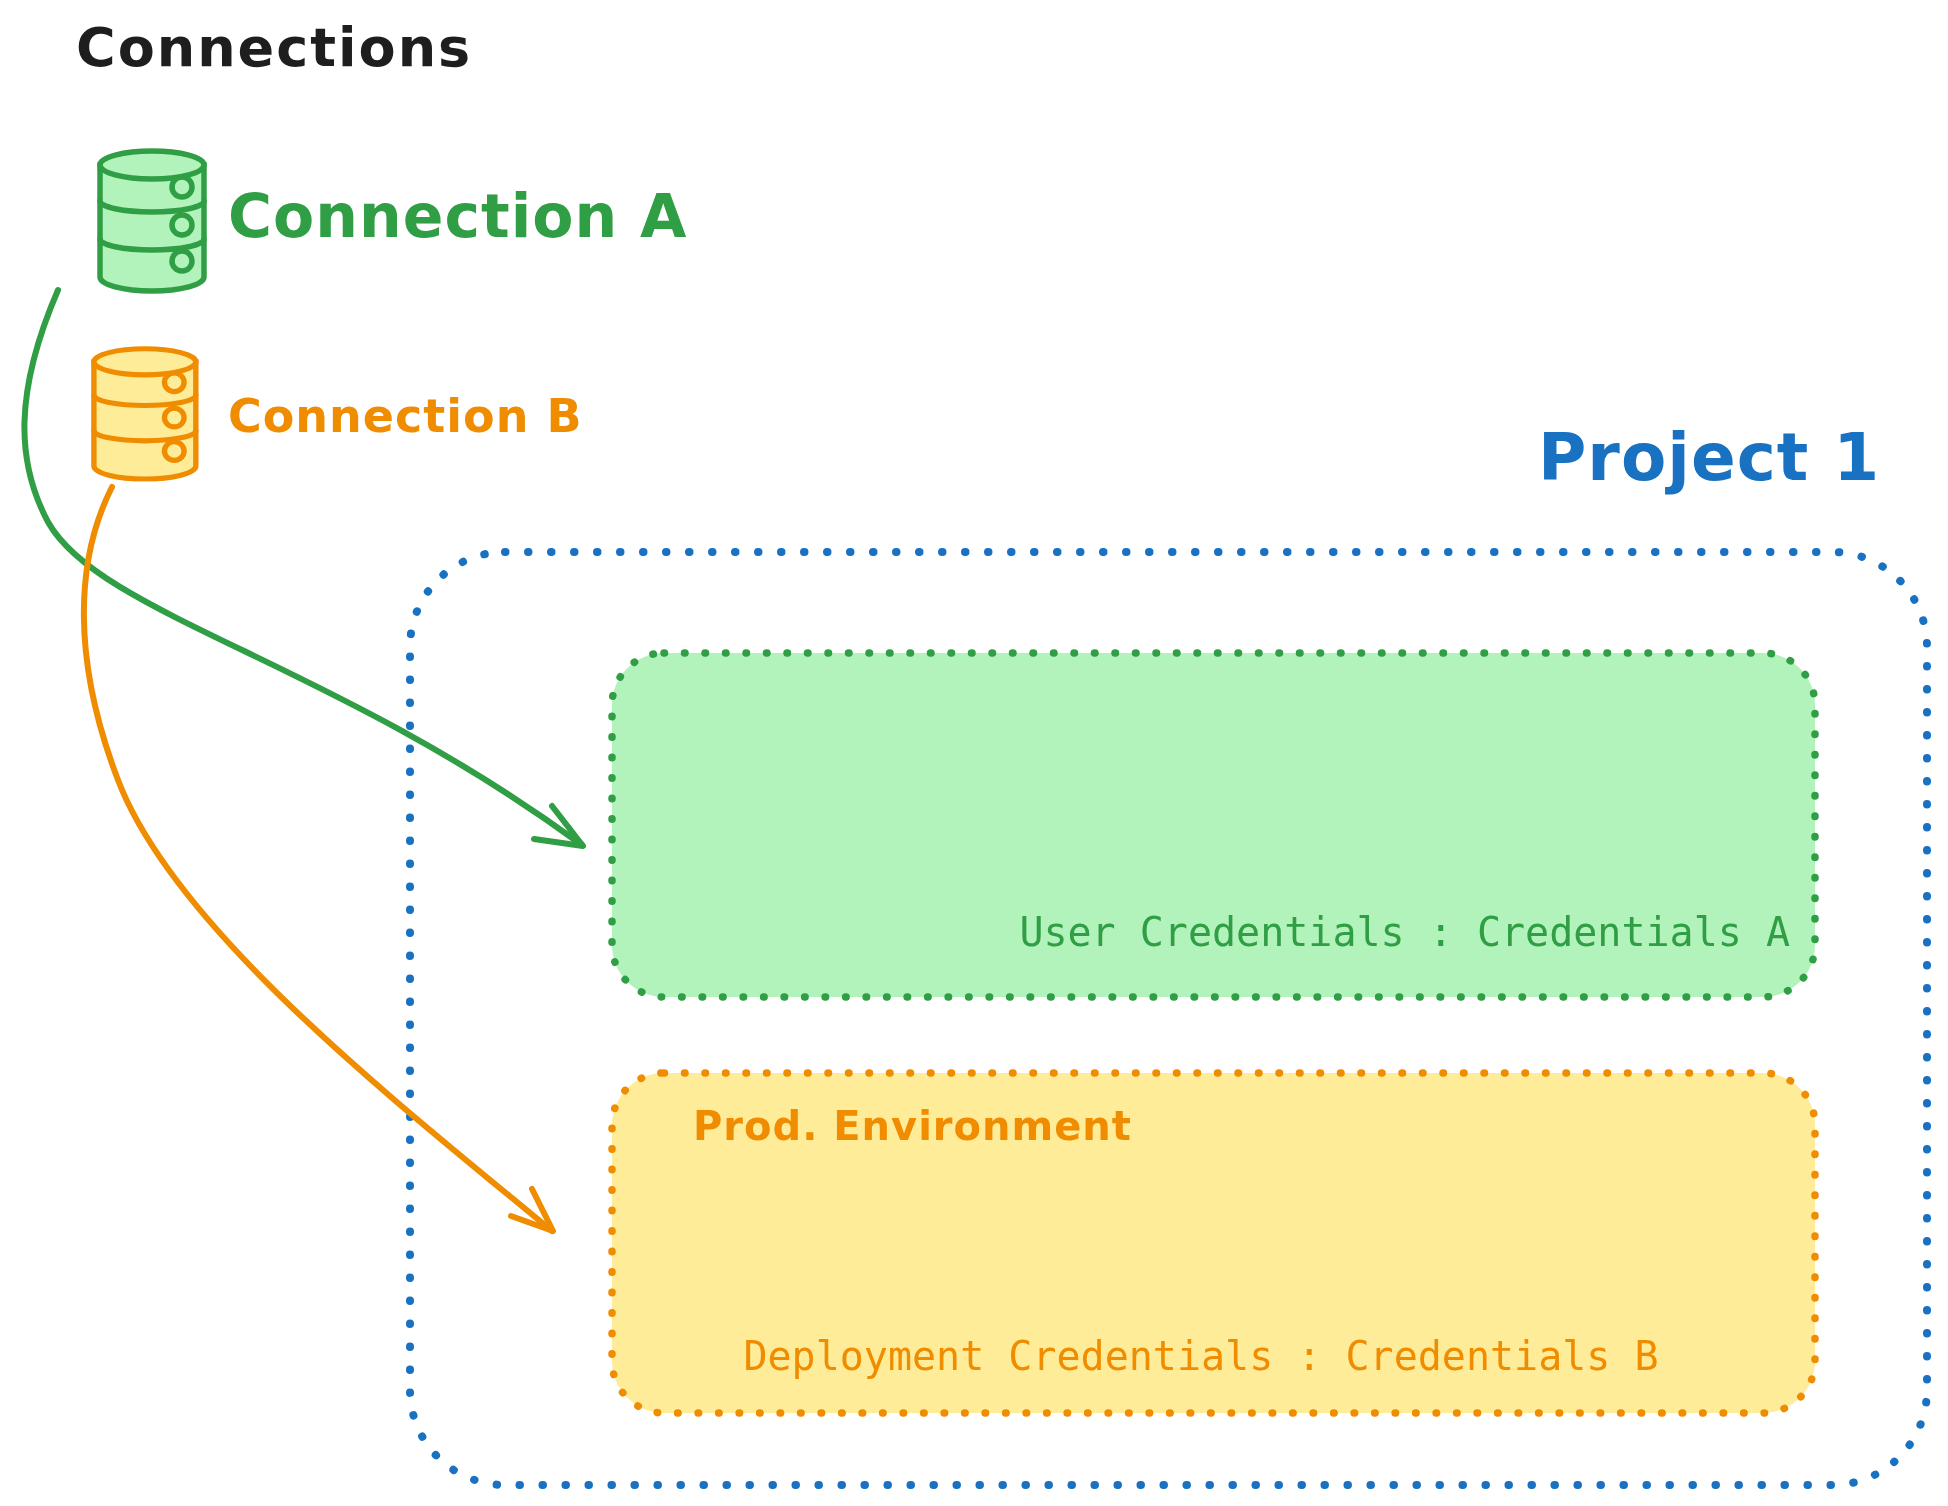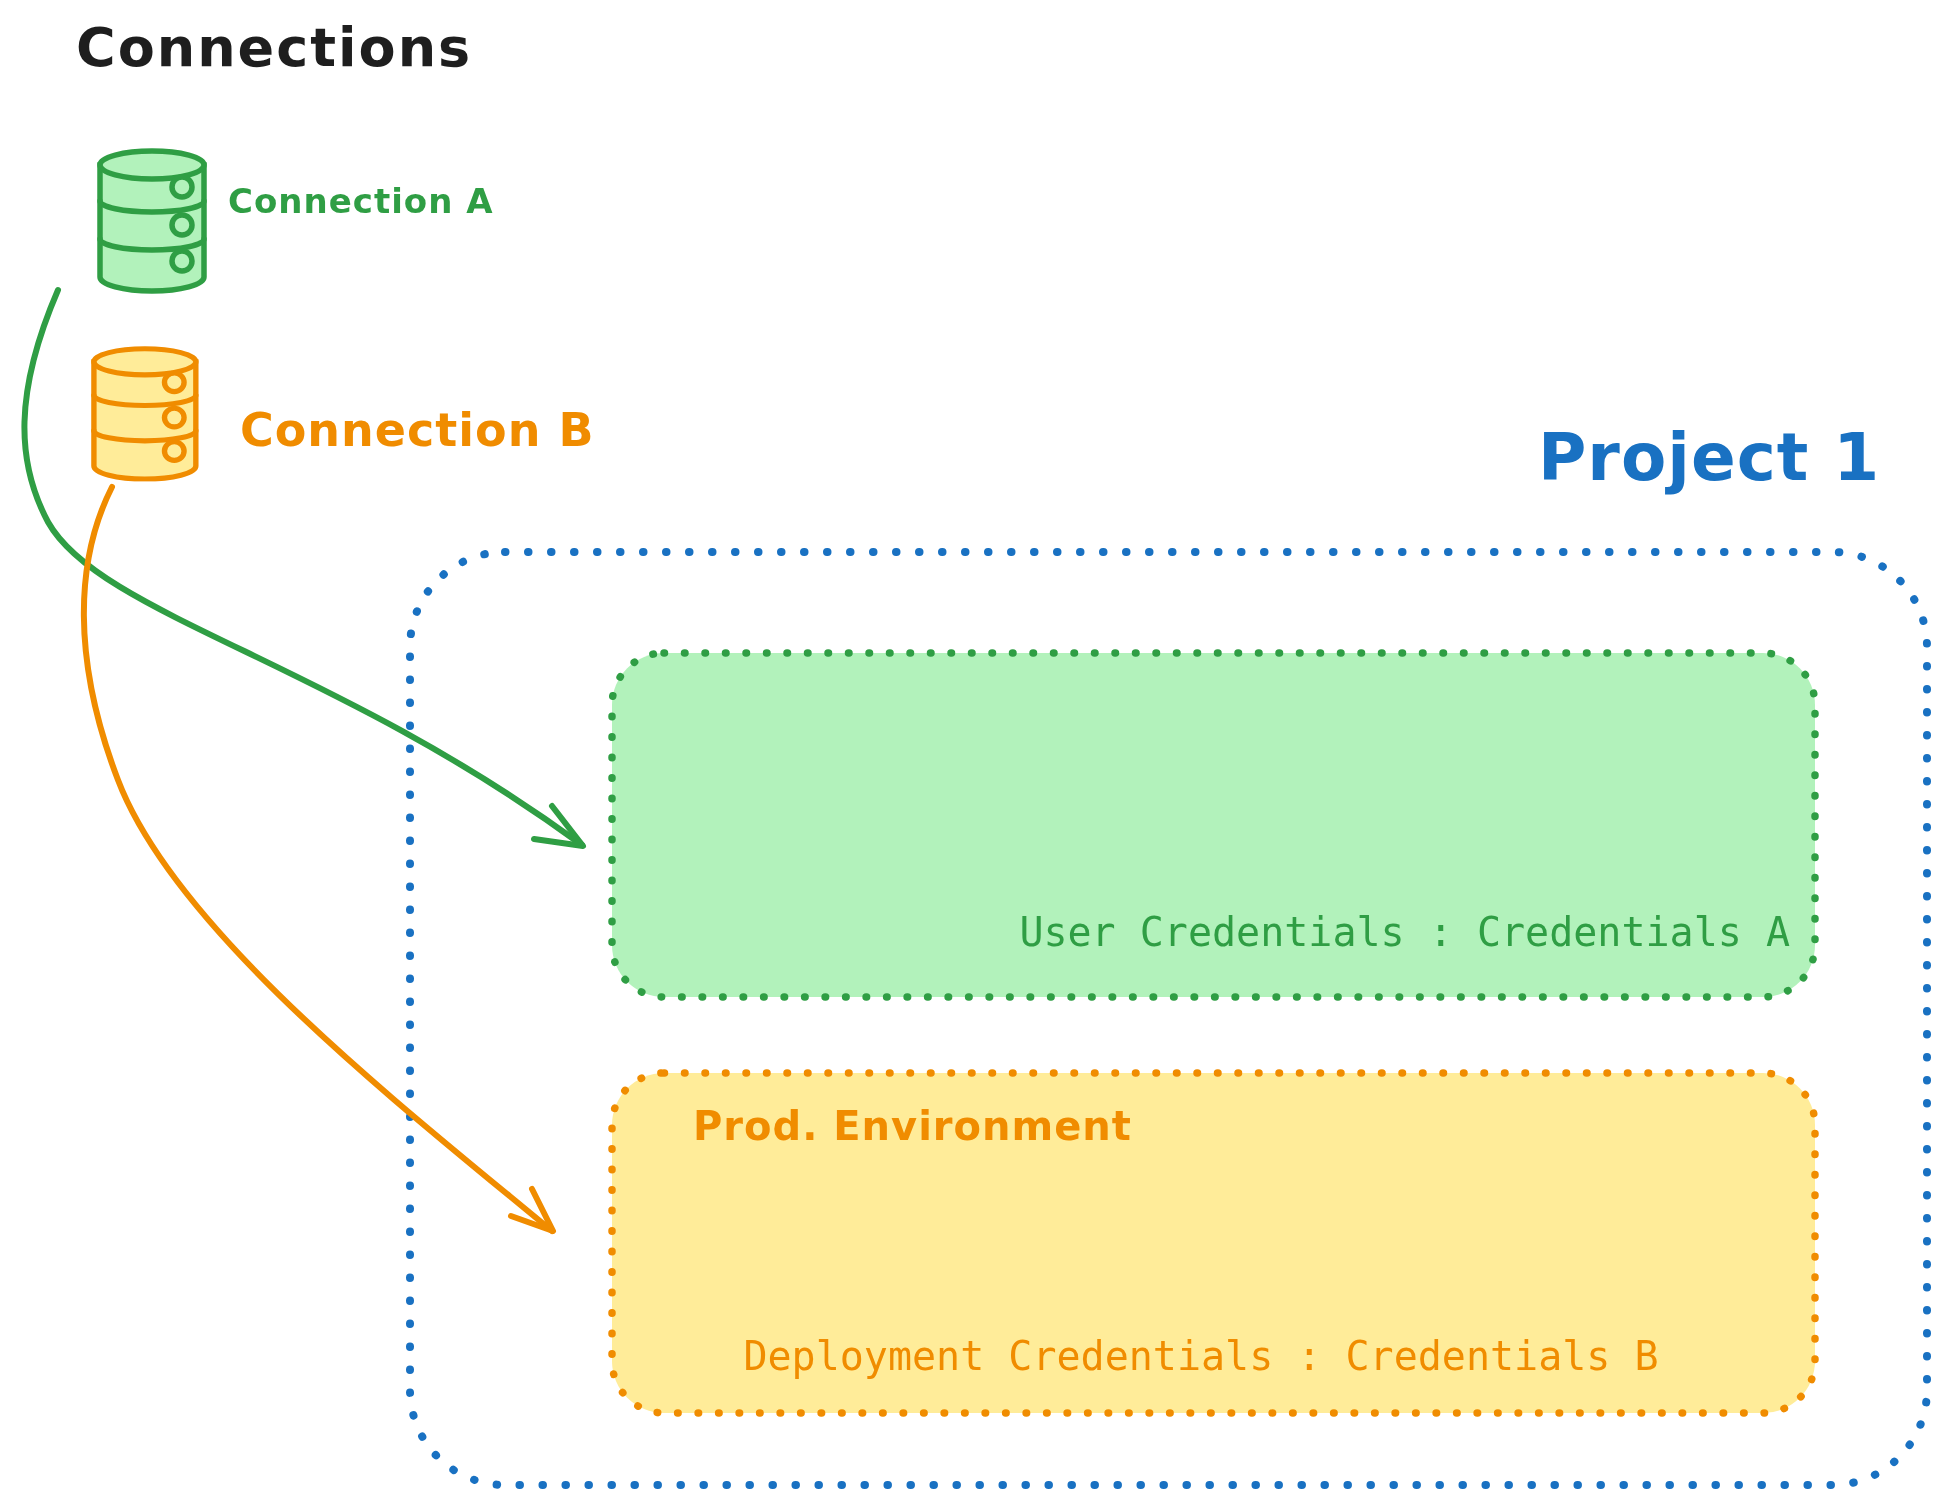--- a/index.html
+++ b/index.html
@@ -31,22 +31,22 @@
   .hand {
     font-family: "DejaVu Sans", "Liberation Sans", sans-serif;
     letter-spacing: 1px;
   }
   .mono {
     font-family: "DejaVu Sans Mono", "Liberation Mono", monospace;
     font-weight: 400;
     letter-spacing: 0;
   }
   .diagram-title   { left: 76px;   top: 18px;   font-size: 54px; letter-spacing: 2px; color: var(--ink, #1e1e1e); }
-  .conn-a-label    { left: 228px;  top: 183px;  font-size: 34px; color: var(--green, #2f9e44); }
-  .conn-b-label    { left: 228px;  top: 405px;  font-size: 46px; color: var(--orange, #f08c00); margin-left: 12px; }
+  .conn-a-label    { left: 228px;  top: 183px;  font-size: 60px; color: var(--green, #2f9e44); }
+  .conn-b-label    { left: 228px;  top: 391px;  font-size: 46px; color: var(--orange, #f08c00); }
   .project-title   { left: 1538px; top: 422px;  font-size: 66px; color: var(--blue, #1971c2); }
   .dev-title       { left: 658px;  top: 692px;  font-size: 47px; color: var(--green, #2f9e44); }
   .prod-title      { left: 693px;  top: 1104px; font-size: 40px; color: var(--orange, #f08c00); text-align: right; }
   .dev-cred        { left: 612px;  top: 910px;  width: 1178px; text-align: right; font-size: 40px; color: var(--green, #2f9e44); }
   .prod-cred       { left: 612px;  top: 1334px; width: 1178px; text-align: center; font-size: 40px; color: var(--orange, #f08c00); }
 
   .dotted-box { stroke-linecap: round; stroke-linejoin: round; }
   .project-rect { fill: none; stroke: var(--blue, #1971c2); stroke-width: 8;   stroke-dasharray: 0.5 22.5; }
   .dev-rect     { fill: var(--green-fill, #b2f2bb);  stroke: var(--green, #2f9e44);  stroke-width: 7.5; stroke-dasharray: 0.5 20; }
   .prod-rect    { fill: var(--orange-fill, #ffec99); stroke: var(--orange, #f08c00); stroke-width: 7.5; stroke-dasharray: 0.5 20; }

